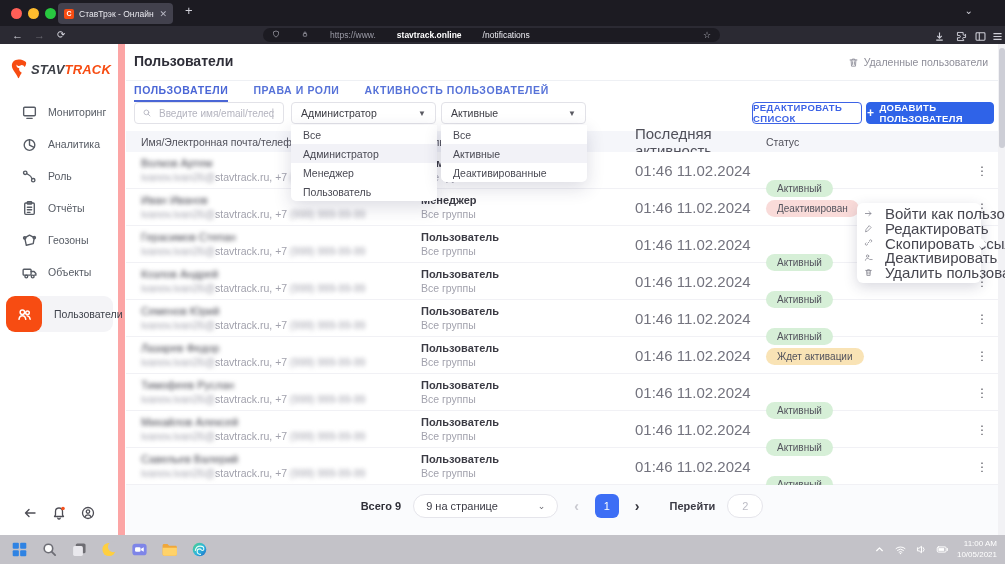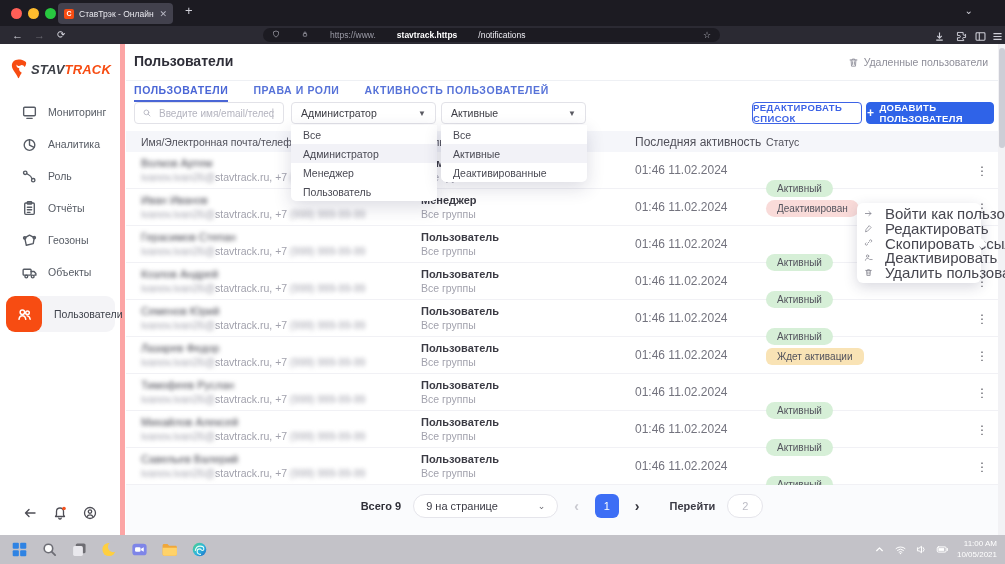--- a/index.html
+++ b/index.html
@@ -28,21 +28,21 @@
   .u-star{margin-left:auto;color:#b9b9c3;font-size:9px;}
   .toolic{position:absolute;top:2.5px;width:13px;height:13px;color:#cfcfd8;}
   .toolic svg{width:13px;height:13px;}
 
   
   .pagewrap{position:absolute;top:44px;left:0;width:1005px;height:491px;background:#fff;}
   .scrolltrack{position:absolute;right:0;top:0;width:7px;height:100%;background:#f2f2f5;}
   .scrollthumb{position:absolute;right:.5px;top:4px;width:6px;height:100px;background:#cdced6;border-radius:3px;}
 
   
-  .sidebar{position:absolute;top:0;left:0;width:125px;height:100%;background:#fff;border-right:5px solid #fca5a5;}
+  .sidebar{position:absolute;top:0;left:0;width:125px;height:100%;background:#fff;border-right:7px solid #fca5a5;}
   .logo{position:absolute;top:13px;left:9px;display:flex;align-items:center;gap:1px;}
   .logo svg{width:21px;height:24px;}
   .logo .lt{font-size:13px;font-weight:800;font-style:italic;letter-spacing:.2px;}
   .lt .s1{color:#3c3f46}.lt .s2{color:#f74c12}
   .menu{position:absolute;top:52px;left:0;right:0;}
   .mi{height:32px;display:flex;align-items:center;gap:10px;padding-left:21px;color:#565b64;font-size:10.5px;cursor:pointer;}
   .mi svg{width:17px;height:17px;flex:none;}
   .mi.active{height:36px;margin:8px 5px 0 6px;background:#f4f4f7;border-radius:9px;padding-left:0;gap:12px;color:#3f434c;}
   .mi.active .tile{width:36px;height:36px;border-radius:9px;background:#f74c12;color:#fff;
        display:flex;align-items:center;justify-content:center;flex:none;}
@@ -82,25 +82,25 @@
   .c3{width:131px;}
   .c4{width:175px;text-align:left;}
   .c5{width:57px;text-align:right;padding-right:10px;}
   .rows{position:absolute;top:108px;left:0;width:100%;}
   .row{height:37px;display:flex;align-items:center;border-bottom:1px solid #f1f1f5;background:#fff;}
   .nm{font-size:11px;color:#45454f;font-weight:500;filter:blur(2.3px);}
   .em{font-size:10.5px;color:#a2a2ad;margin-top:2px;white-space:nowrap;}
   .blur{filter:blur(2.1px);}
   .rl{font-size:11px;font-weight:bold;color:#3b3b44;}
   .gr{font-size:10.5px;color:#a2a2ad;margin-top:2px;}
-  .c3{font-size:12px;color:#73737e;}
+  .c3{font-size:15px;color:#73737e;}
   .pill{display:inline-block;padding:3px 11px;border-radius:11px;font-size:10px;color:#53535d;}
   .st-active{background:#d6efd7;margin-top:37px;}
   .st-inactive{background:#f9dbd9;}
-  .st-pending{background:#f9e3b5;border-radius:6px;}
+  .st-pending{background:#f9e3b5;}
   .kebab{font-size:12px;color:#5a5a62;cursor:pointer;letter-spacing:0;}
 
   .below{position:absolute;top:441px;left:0;width:100%;height:50px;background:#fafbfd;}
   .pagerow{position:absolute;top:450px;left:0;width:100%;display:flex;align-items:center;justify-content:center;gap:12px;
            font-size:11px;color:#3a3a44;}
   .total{font-weight:bold;color:#2f2f38;}
   .pp{width:145px;height:24px;border:1px solid #e5e5eb;border-radius:13px;background:#fff;display:flex;
       align-items:center;justify-content:space-between;padding:0 12px;cursor:pointer;}
   .pp .car{color:#6a6a72;font-size:9px;}
   .pg-prev{color:#c9c9d0;font-size:14px;font-weight:bold;padding:0 4px;cursor:pointer;}
@@ -160,21 +160,21 @@
     <div class="navic" style="left:57px;font-size:10px">⟳</div>
     <div class="urlbar">
       <span><svg viewBox="0 0 16 16" fill="none" stroke="currentColor" stroke-width="1.4">
             <path d="M8 2l5 1.7v3.5c0 3.2-2 5.5-5 6.8-3-1.3-5-3.6-5-6.8V3.7z"></path>
           </svg></span>
       <span><svg viewBox="0 0 16 16" fill="none" stroke="currentColor" stroke-width="1.4">
             <rect x="4.7" y="7" width="6.6" height="5.5" rx="1"></rect>
             <path d="M6.2 7V5.6a1.8 1.8 0 013.6 0V7"></path>
           </svg></span>
       <span class="u-pre">https://www.</span>
-        <span class="u-dom">stavtrack.https</span>
+        <span class="u-dom">stavtrack.online</span>
         <span class="u-path">/notifications</span>
       <span class="u-star">☆</span>
     </div>
     <span class="toolic" style="left:933px"><svg viewBox="0 0 16 16" fill="none" stroke="currentColor" stroke-width="1.4">
           <path d="M8 3v6.5M5.2 7.3L8 10l2.8-2.7M4 12.5h8"></path>
         </svg></span>
     <span class="toolic" style="left:955px"><svg viewBox="0 0 16 16" fill="none" stroke="currentColor" stroke-width="1.2">
           <path d="M6 3h4v2.2a1.4 1.4 0 102.8 0H13v4h-2.2a1.4 1.4 0 100 2.8V13H3V9.5h2.2a1.4 1.4 0 100-2.8H3V3z"></path>
         </svg></span>
     <span class="toolic" style="left:974px"><svg viewBox="0 0 16 16" fill="none" stroke="currentColor" stroke-width="1.3">

